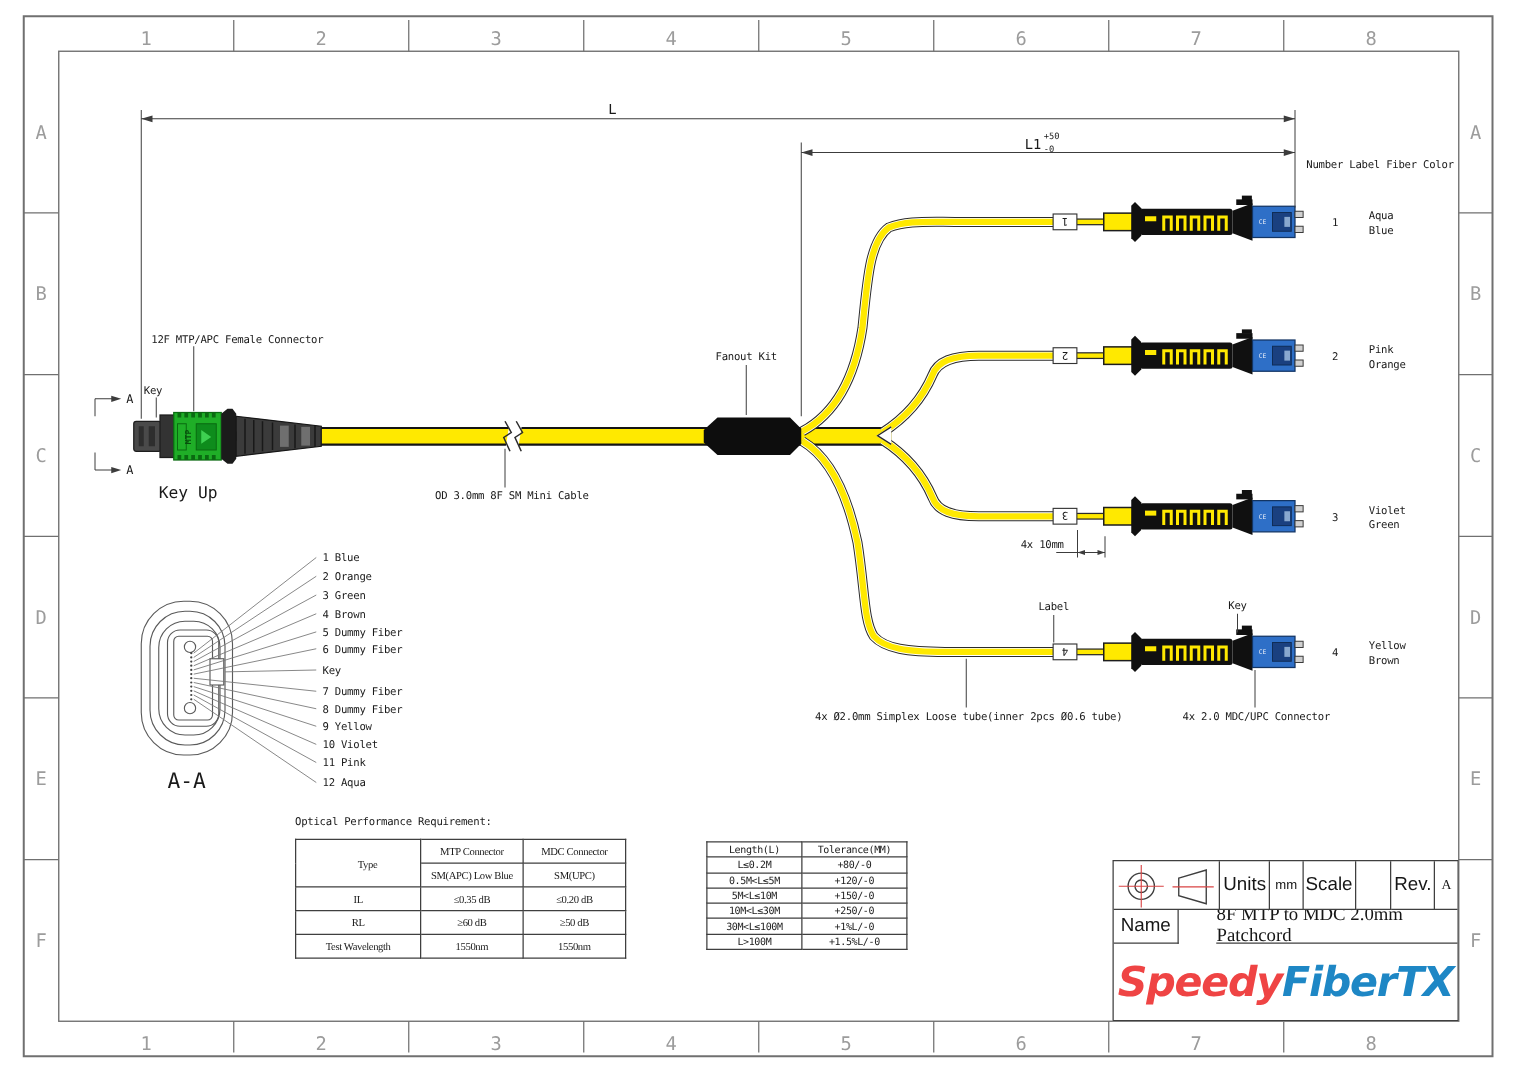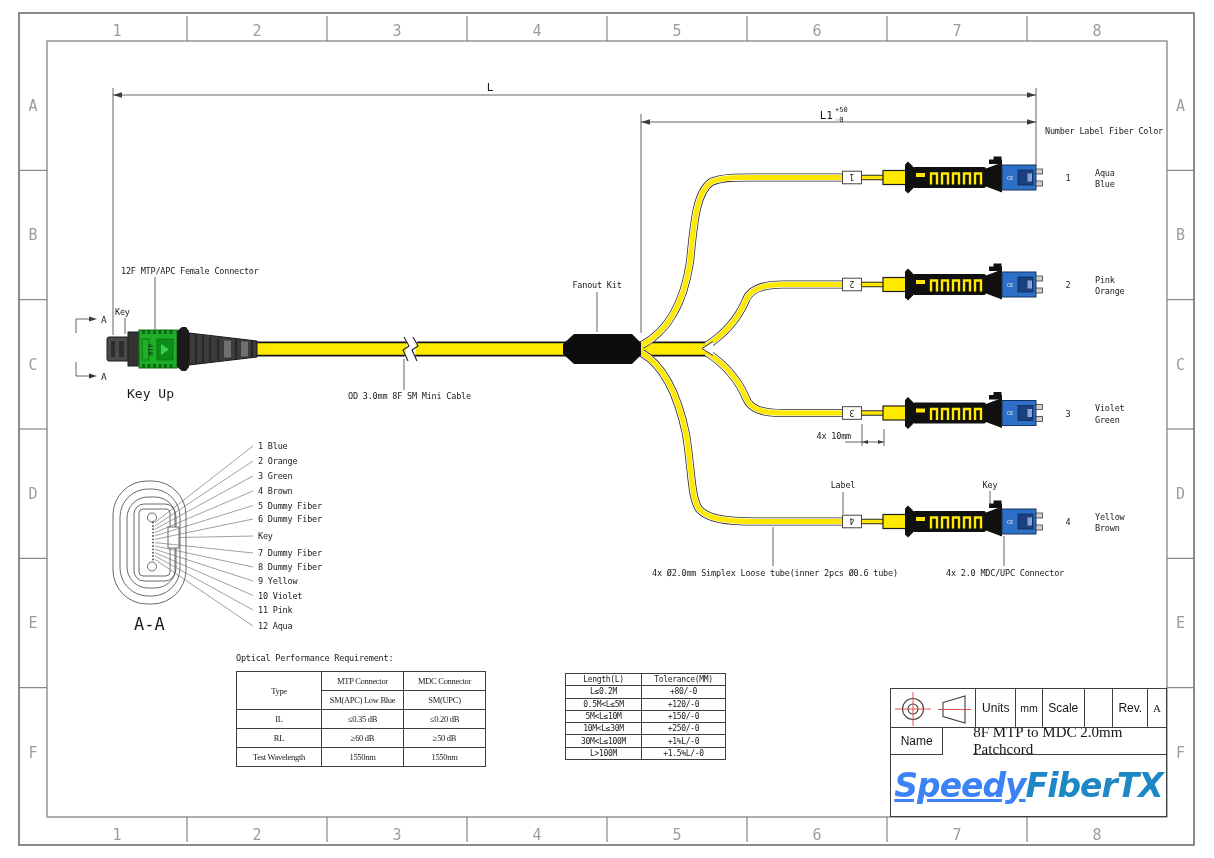--- a/index.html
+++ b/index.html
@@ -23,29 +23,29 @@
   table.dtab td{border:1px solid #3f3f3f;text-align:center;vertical-align:middle;
                 padding:0;overflow:hidden;white-space:nowrap;letter-spacing:-0.3px;}
   table.opt td{height:18px;font-family:Liberation Serif, serif;}
   table.len{font-size:8px;}
   table.len td{height:11.3px;}
   
   .tblock{box-sizing:border-box;border:1.2px solid #3f3f3f;background:#fff;}
   .tb-row{display:flex;box-sizing:border-box;}
   .tb-cell{box-sizing:border-box;border-right:1.2px solid #3f3f3f;border-bottom:1.2px solid #3f3f3f;
            display:flex;align-items:center;justify-content:center;overflow:hidden;
-           font-family:"Liberation Sans",sans-serif;font-size:12px;color:#161616;}
+           font-family:"Liberation Sans",sans-serif;font-size:15px;color:#161616;}
   .tb-cell:last-child{border-right:none;}
   .tb-sm{font-size:10.5px;}
   .tb-serif{font-family:"Liberation Serif",serif;font-size:11px;}
   .tb-name-v{font-family:"Liberation Serif",serif;font-size:15px;margin-left:30px;}
   .tb-logo{display:flex;align-items:center;justify-content:center;height:100%;
            font-family:"DejaVu Sans",sans-serif;font-style:italic;font-weight:bold;
            font-size:33px;letter-spacing:-1px;white-space:nowrap;}
-  .lg1{color:#3b82f6;text-decoration:underline;}
+  .lg1{color:#ef4444;}
   .lg2{color:#1E87C5;}
 </style>
 </head>
 <body>
 
 <div id="sheet">
 
 <svg width="1214" height="858" viewBox="0 0 1214 858" xmlns="http://www.w3.org/2000/svg" xmlns:xlink="http://www.w3.org/1999/xlink">
 
   <defs>
@@ -326,21 +326,21 @@
     </g>
     <text class="aacap" x="134" y="630">A-A</text>
   </g>
 </svg>
 
   
   <div class="abs opt-caption" style="left:236px;top:653px;text-align:right;">Optical Performance Requirement:</div>
   <table class="dtab opt abs" style="left:236px;top:671px;width:246px;">
     <tbody>
         <tr>
-      <td rowspan="2" style="width:84px;">Type</td>
+      <td rowspan="2" style="width:84px;padding-left:15px;">Type</td>
       <td style="width:81px;">MTP Connector</td>
       <td style="width:81px;">MDC Connector</td>
     </tr>
     <tr>
       <td>SM(APC) Low Blue</td>
       <td>SM(UPC)</td>
     </tr>
     <tr>
       <td>IL</td>
       <td>≤0.35 dB</td>

